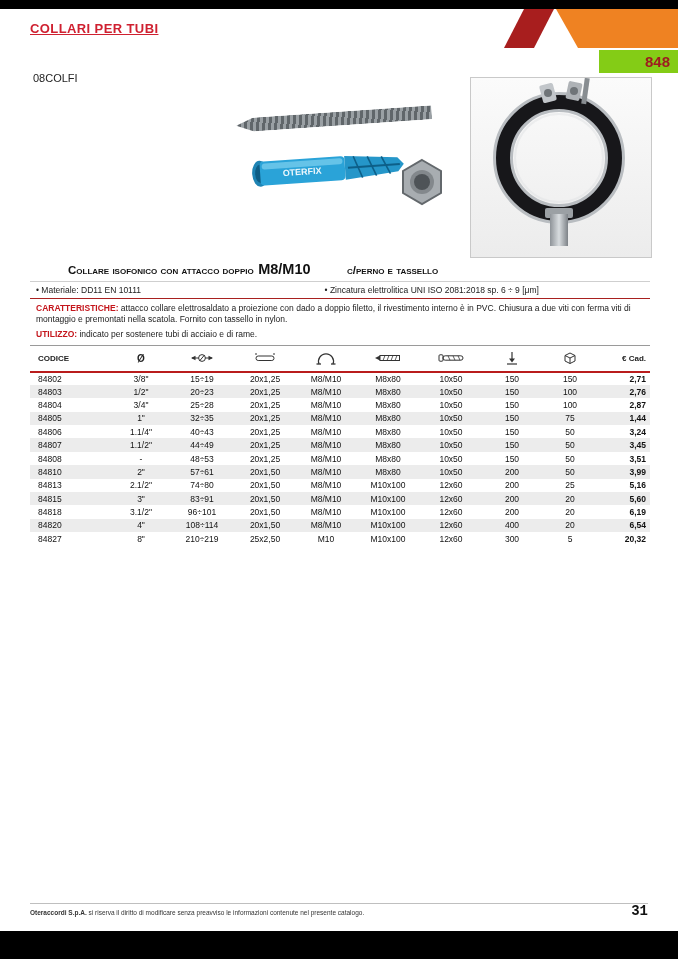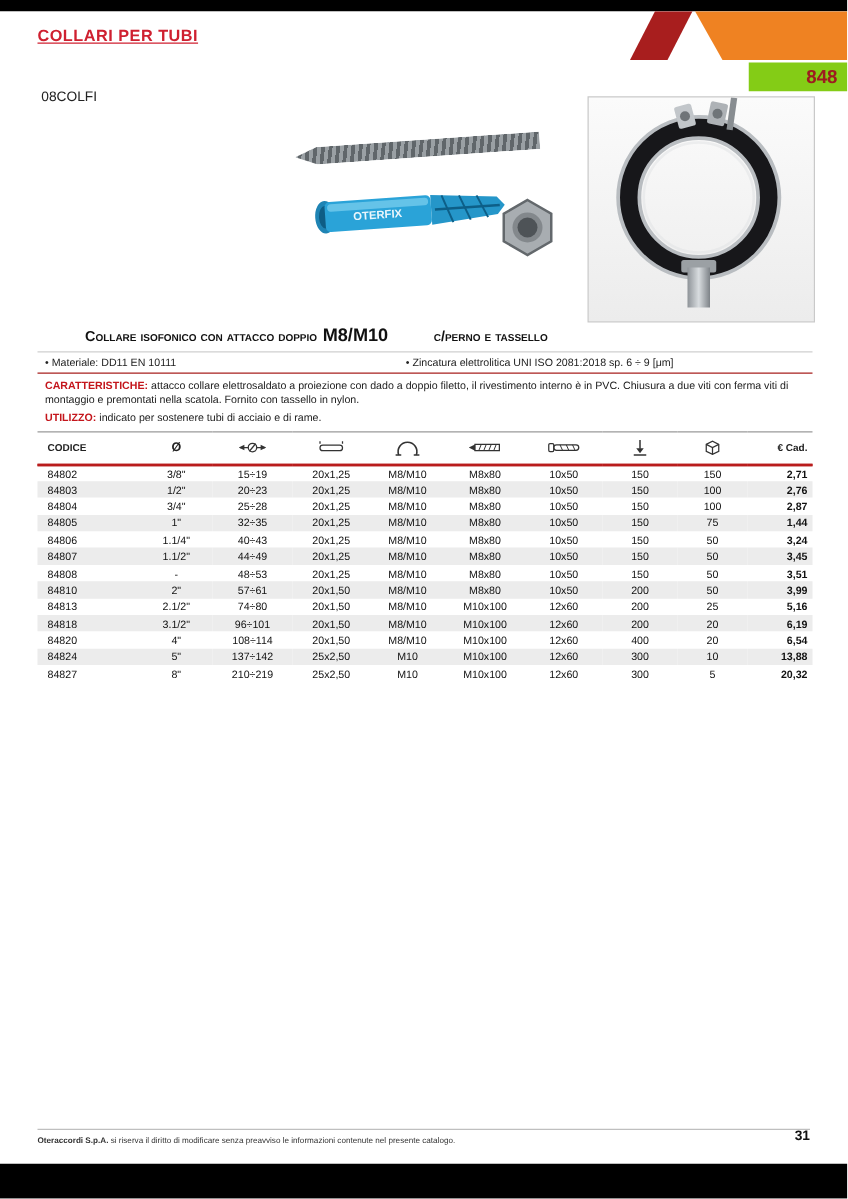--- a/index.html
+++ b/index.html
@@ -49,21 +49,21 @@
   .spec-table thead th.diam { font-size:10px; }
   .spec-table tbody td { height:13.4px; font-size:8.5px; color:#111; text-align:center;
                 vertical-align:middle; }
   .spec-table tbody tr:nth-child(even) { background:#ececec; }
   .spec-table th:first-child, .spec-table tbody td:first-child { text-align:left; padding-left:8px; }
   .spec-table th:last-child, .spec-table tbody td:last-child { text-align:right; padding-right:4px; }
   .spec-table tbody td:last-child { font-weight:bold; }
 
   .footer-rule { position:absolute; left:30px; right:30px; top:903px; border-top:1px solid #bfbfbf; }
   .footer-text { position:absolute; left:30px; top:909px; font-size:6.5px; color:#333; }
-  .page-num { position:absolute; right:30px; top:903px; font-size:11px; font-weight:bold; color:#111; }
+  .page-num { position:absolute; right:30px; top:903px; font-size:14px; font-weight:bold; color:#111;font-family:Liberation Mono, monospace; }
 
   .hicon { display:inline-block; vertical-align:middle; }
 </style>
 </head>
 <body>
 
 <div class="page">
 
   <div class="bar-top"></div>
 
@@ -325,20 +325,32 @@
           <td>74÷80</td>
           <td>20x1,50</td>
           <td>M8/M10</td>
           <td>M10x100</td>
           <td>12x60</td>
           <td>200</td>
           <td>25</td>
           <td>5,16</td>
         </tr>
         <tr>
+          <td>84815</td>
+          <td>3"</td>
+          <td>83÷91</td>
+          <td>20x1,50</td>
+          <td>M8/M10</td>
+          <td>M10x100</td>
+          <td>12x60</td>
+          <td>200</td>
+          <td>20</td>
+          <td>5,60</td>
+        </tr>
+        <tr>
           <td>84818</td>
           <td>3.1/2"</td>
           <td>96÷101</td>
           <td>20x1,50</td>
           <td>M8/M10</td>
           <td>M10x100</td>
           <td>12x60</td>
           <td>200</td>
           <td>20</td>
           <td>6,19</td>
@@ -347,32 +359,20 @@
           <td>84820</td>
           <td>4"</td>
           <td>108÷114</td>
           <td>20x1,50</td>
           <td>M8/M10</td>
           <td>M10x100</td>
           <td>12x60</td>
           <td>400</td>
           <td>20</td>
           <td>6,54</td>
-        </tr>
-        <tr>
-          <td>84824</td>
-          <td>5"</td>
-          <td>137÷142</td>
-          <td>25x2,50</td>
-          <td>M10</td>
-          <td>M10x100</td>
-          <td>12x60</td>
-          <td>300</td>
-          <td>10</td>
-          <td>13,88</td>
         </tr>
         <tr>
           <td>84827</td>
           <td>8"</td>
           <td>210÷219</td>
           <td>25x2,50</td>
           <td>M10</td>
           <td>M10x100</td>
           <td>12x60</td>
           <td>300</td>

